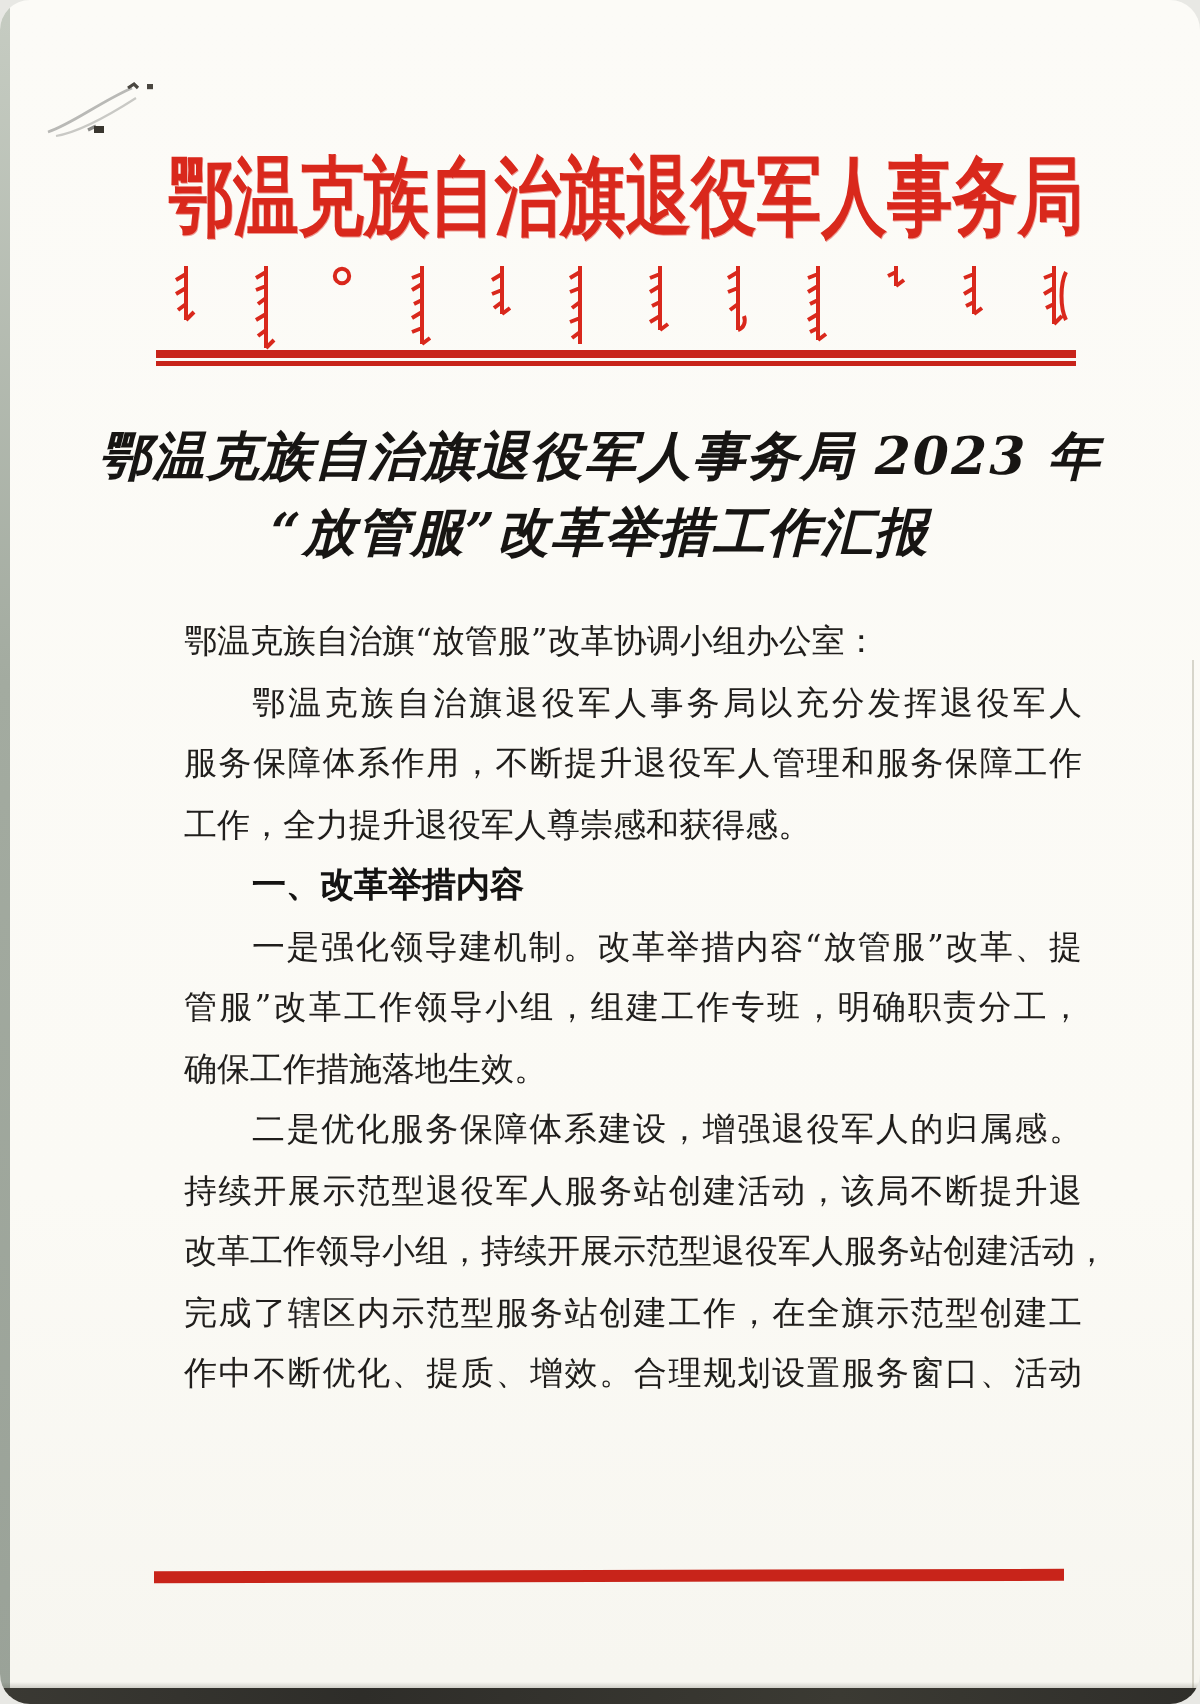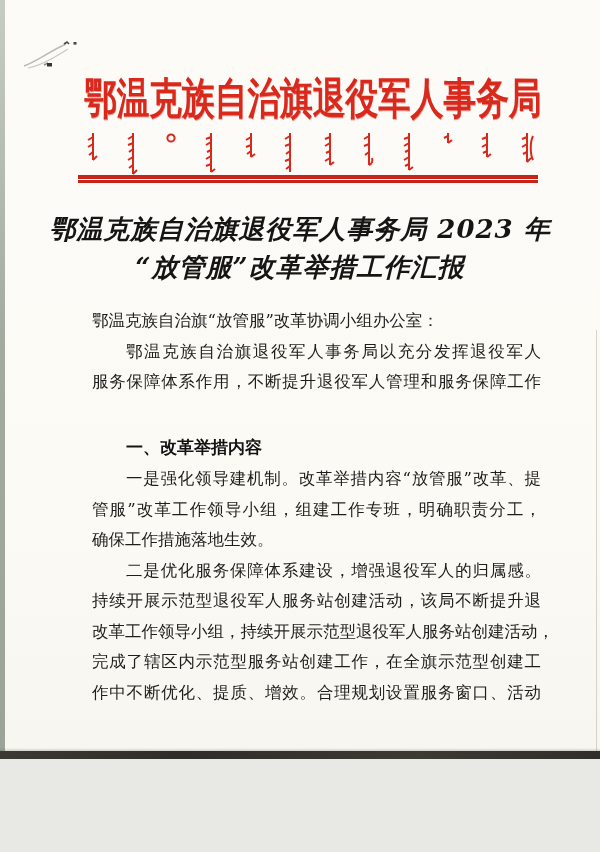--- a/index.html
+++ b/index.html
@@ -1,23 +1,24 @@
 <!DOCTYPE html>
 <html><head>
 <meta charset="utf-8">
 <style>
   * { margin: 0; padding: 0; box-sizing: border-box; }
   html, body { width: 600px; height: 852px; background: #e8e8e4; }
   body { font-family: "DejaVu Serif", "Liberation Serif", serif; }
 
   .scan {
     position: relative;
-    width: 600px; height: 759px;
+    width: 600px; height: 852px;
     background: linear-gradient(180deg, #fcfbf7 0%, #fbfaf5 70%, #f7f6f0 98%);
     overflow: hidden;
+    border-radius: 15px;
   }
   
   .edge-left {
     position: absolute; left: 0; top: 0; width: 5px; height: 852px;
     background: linear-gradient(180deg, #c6ccc2, #a3aba0 40%, #9aa298);
   }
   .edge-bottom {
     position: absolute; left: 0; bottom: 0; width: 600px; height: 8px;
     background: linear-gradient(90deg, #3a3933, #2e2d29 30%, #3b3a33 70%, #2f2e2a);
   }
@@ -70,22 +71,22 @@
     font-size: 16.5px;
   }
   .body-text .line {
     height: 30.5px; line-height: 30.5px;
     white-space: nowrap;
     text-align: justify;
   }
   .body-text .line.fill { text-align-last: justify; }
   .body-text .line.indent { text-indent: 34px; }
   .body-text .line.heading {
-    font-family: Liberation Mono, monospace;
-    font-weight: 700; font-size: 17px; color: #141312; margin-top: 36px;
+    font-family: Liberation Serif, serif;
+    font-weight: 700; font-size: 17px; color: #141312;
   }
 
   .footer-rule {
     position: absolute; top: 785px; left: 77px; width: 455px; height: 6px;
     background: #c8241a;
     transform: rotate(-0.15deg);
   }
 </style>
 </head>
 <body>
@@ -151,20 +152,21 @@
 
   <div class="doc-title">
     <div>鄂温克族自治旗退役军人事务局 2023 年</div>
     <div>“放管服”改革举措工作汇报</div>
   </div>
 
   <div class="body-text">
     <div class="line">鄂温克族自治旗“放管服”改革协调小组办公室：</div>
     <div class="line fill indent">鄂温克族自治旗退役军人事务局以充分发挥退役军人</div>
     <div class="line fill">服务保障体系作用，不断提升退役军人管理和服务保障工作</div>
+    <div class="line">工作，全力提升退役军人尊崇感和获得感。</div>
     <div class="line heading indent">一、改革举措内容</div>
     <div class="line fill indent">一是强化领导建机制。改革举措内容“放管服”改革、提</div>
     <div class="line fill">管服”改革工作领导小组，组建工作专班，明确职责分工，</div>
     <div class="line">确保工作措施落地生效。</div>
     <div class="line fill indent">二是优化服务保障体系建设，增强退役军人的归属感。</div>
     <div class="line fill">持续开展示范型退役军人服务站创建活动，该局不断提升退</div>
     <div class="line fill">改革工作领导小组，持续开展示范型退役军人服务站创建活动，</div>
     <div class="line fill">完成了辖区内示范型服务站创建工作，在全旗示范型创建工</div>
     <div class="line fill">作中不断优化、提质、增效。合理规划设置服务窗口、活动</div>
   </div>

